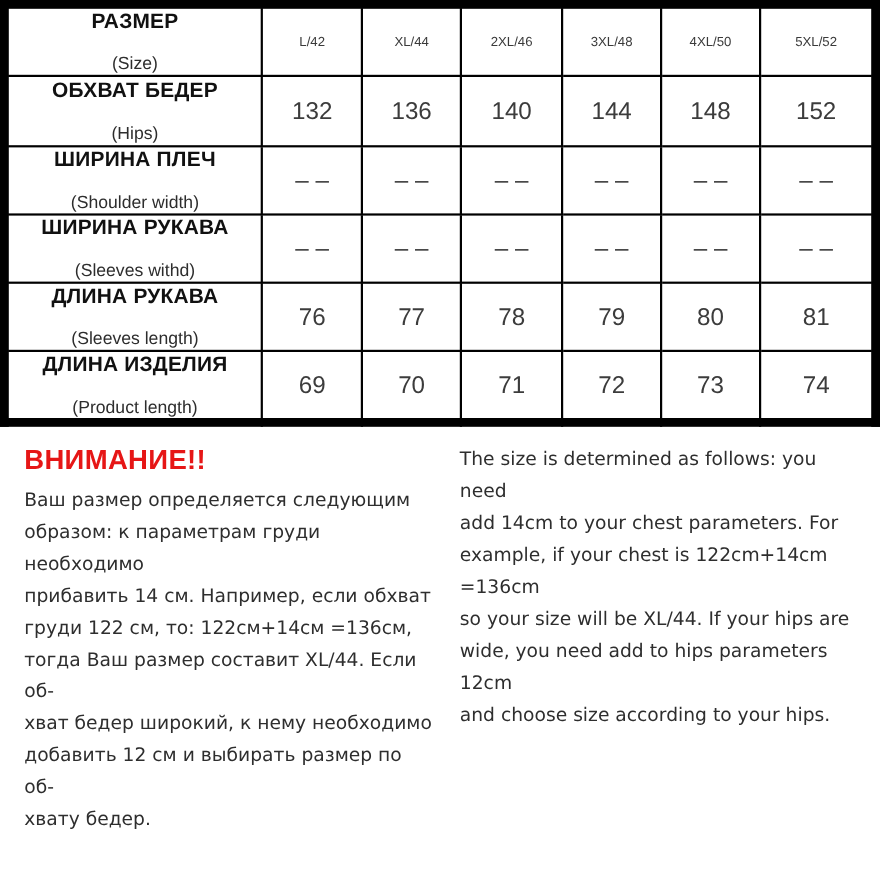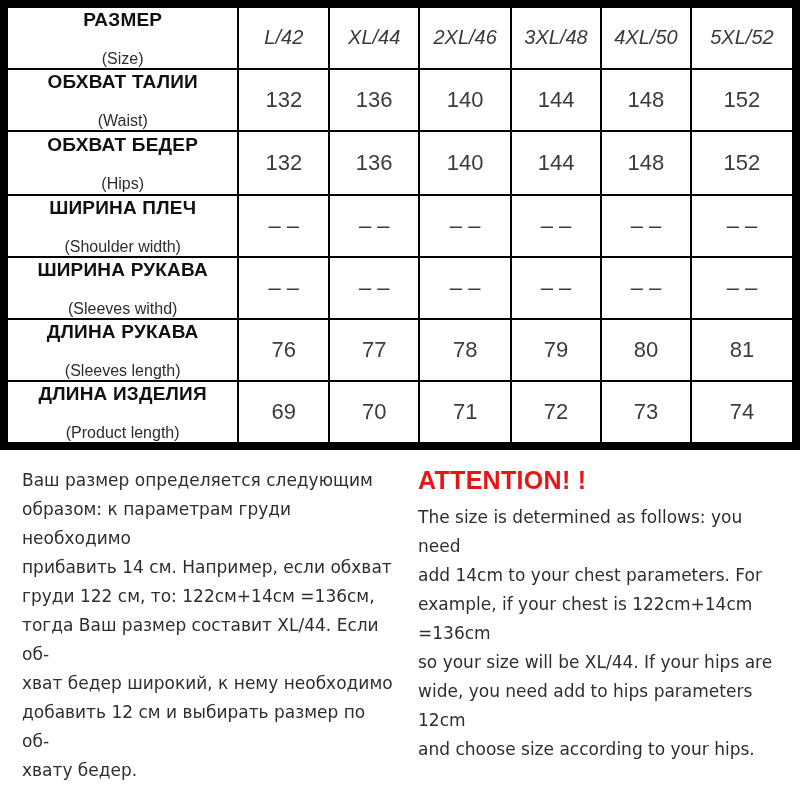--- a/index.html
+++ b/index.html
@@ -41,23 +41,22 @@
   }
   .lbl .en{
     font-weight:normal;
     font-size:16px;
     color:#2d2d2d;
     line-height:1.2;
     margin-top:17px;
   }
   th.size-h{
     font-weight:normal;
-    font-size:20px;
+    font-size:12px;
     color:#3a3a3a;
-    font-style:italic;
   }
   td.val{
     font-size:22px;
     font-weight:normal;
     color:var(--value-text);
   }
   
   .notes{
     display:flex;
     align-items:flex-start;
@@ -104,46 +103,34 @@
       </th>
       <th class="size-h">L/42</th>
       <th class="size-h">XL/44</th>
       <th class="size-h">2XL/46</th>
       <th class="size-h">3XL/48</th>
       <th class="size-h">4XL/50</th>
       <th class="size-h">5XL/52</th>
     </tr>
 
 
-    <tr style="height:62px">
-      <th class="lbl">
-        <div class="ru">ОБХВАТ ТАЛИИ</div>
-        <div class="en">(Waist)</div>
+
+    <tr style="height:64px">
+      <th class="lbl">
+        <div class="ru">ОБХВАТ БЕДЕР</div>
+        <div class="en">(Hips)</div>
       </th>
       <td class="val">132</td>
       <td class="val">136</td>
       <td class="val">140</td>
       <td class="val">144</td>
       <td class="val">148</td>
       <td class="val">152</td>
     </tr>
 
-    <tr style="height:64px">
-      <th class="lbl">
-        <div class="ru">ОБХВАТ БЕДЕР</div>
-        <div class="en">(Hips)</div>
-      </th>
-      <td class="val">132</td>
-      <td class="val">136</td>
-      <td class="val">140</td>
-      <td class="val">144</td>
-      <td class="val">148</td>
-      <td class="val">152</td>
-    </tr>
-
     <tr style="height:52px">
       <th class="lbl">
         <div class="ru">ШИРИНА ПЛЕЧ</div>
         <div class="en">(Shoulder width)</div>
       </th>
       <td class="val">– –</td>
       <td class="val">– –</td>
       <td class="val">– –</td>
       <td class="val">– –</td>
       <td class="val">– –</td>
@@ -187,31 +174,31 @@
       <td class="val">71</td>
       <td class="val">72</td>
       <td class="val">73</td>
       <td class="val">74</td>
     </tr>
   </tbody>
 </table>
 
 <div class="notes">
   <div class="note note-ru">
+    <h2 class="note-heading">ВНИМАНИЕ!!</h2>
     <div class="note-text">Ваш размер определяется следующим
 образом: к параметрам груди необходимо
 прибавить 14 см. Например, если обхват
 груди  122 см, то: 122см+14см =136см,
 тогда Ваш размер составит XL/44. Если об-
 хват бедер широкий, к нему необходимо
 добавить 12 см и выбирать размер по об-
 хвату бедер.</div>
   </div>
   <div class="note note-en">
-    <h2 class="note-heading">ATTENTION! !</h2>
     <div class="note-text">The size is determined as follows: you need
 add 14cm to your chest parameters. For
 example, if your chest is 122cm+14cm =136cm
 so your size will be XL/44. If your hips are
 wide, you need add to hips parameters 12cm
 and choose size according to your hips.</div>
   </div>
 </div>
 
 </body></html>

